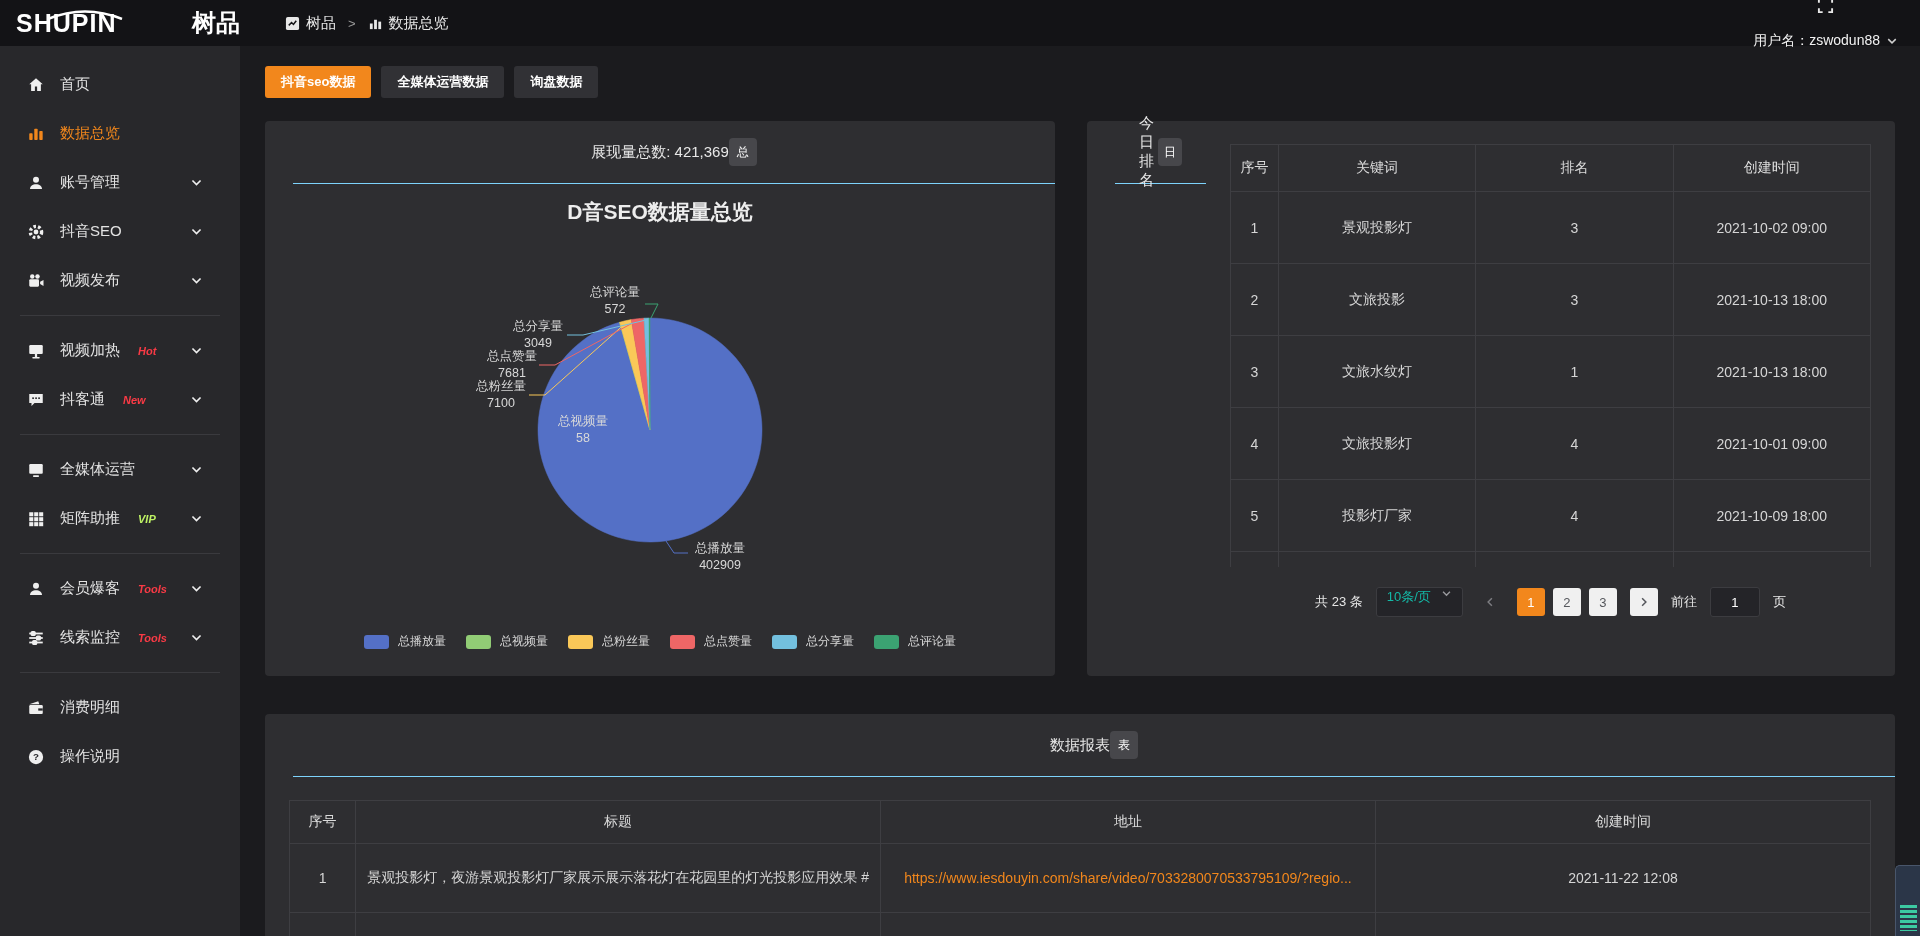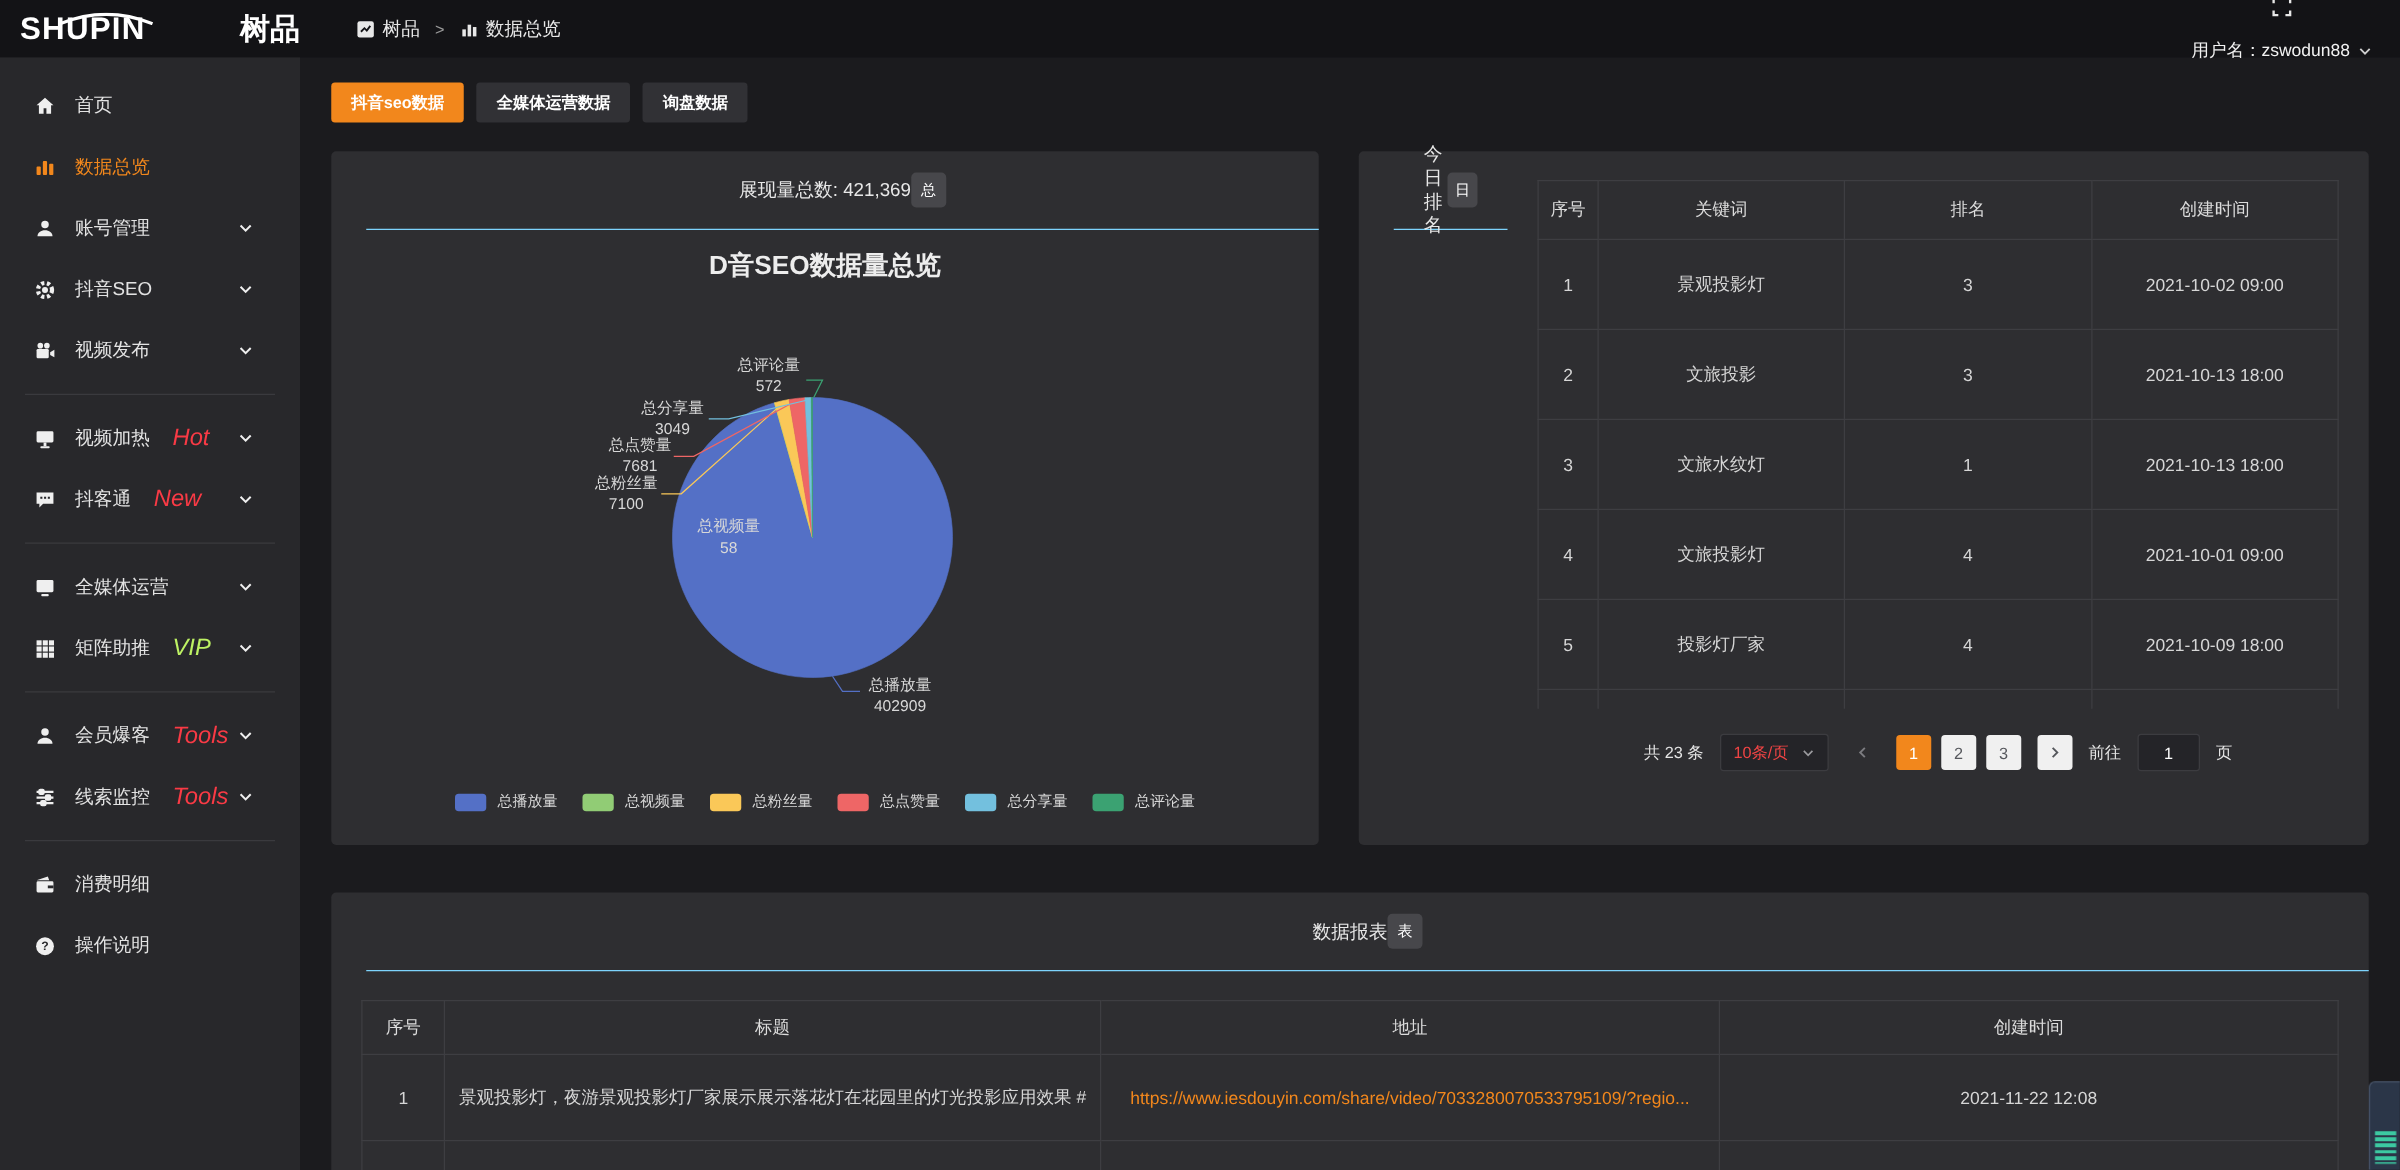--- a/index.html
+++ b/index.html
@@ -16,21 +16,21 @@
   .topbar-right{margin-left:auto;display:flex;align-items:center;gap:18px;margin-right:22px;flex-direction:column;}
   .username{display:flex;align-items:center;gap:6px;font-size:14px;color:#f2f2f2;cursor:pointer;}
   .icon{display:inline-flex;align-items:center;justify-content:center;color:#e8e8e8;}
   .app-body{display:flex;height:890px;}
   .sidebar{width:240px;flex-shrink:0;background:#28282b;box-sizing:border-box;padding-top:14px;}
   .menu-item{height:49px;display:flex;align-items:center;padding:0 20px 0 26px;cursor:pointer;font-size:15px;color:#e3e3e3;}
   .menu-item .icon{width:20px;margin-right:14px;color:#efefef;}
   .menu-item.active{color:#f2871c;}
   .menu-item.active .icon{color:#f2871c;}
   .menu-label{flex:0 0 auto;}
-  .menu-badge{font-style:italic;font-weight:400;font-size:19px;margin-left:18px;}
+  .menu-badge{font-style:italic;font-weight:700;font-size:11px;margin-left:18px;}
   .badge-red{color:#f93a45;}
   .badge-gold{color:#bef264;}
   .menu-chevron{margin-left:auto;color:#bdbdbd;}
   .menu-divider{height:1px;background:#3a3a3e;margin:10px 20px;}
   .content{flex:1;padding:0 25px;box-sizing:border-box;overflow:hidden;}
   .tabs{margin-top:20px;display:flex;gap:10px;}
   .tab-btn{height:32px;padding:0 16px;border:none;border-radius:3px;font-size:13px;font-weight:700;
            background:#313135;color:#fff;cursor:pointer;font-family:inherit;}
   .tab-btn.active{background:#f2871c;}
   .row{margin-top:23px;display:flex;gap:32px;height:555px;}
@@ -55,22 +55,22 @@
   table{width:100%;border-collapse:collapse;table-layout:fixed;}
   th,td{border:1px solid #3e3e42;text-align:center;color:#d6d6d6;font-size:14px;overflow:hidden;
         white-space:nowrap;text-overflow:ellipsis;}
   th{font-weight:400;color:#dcdcdc;}
   .rank-table th{height:44px;}
   .rank-table td{height:69px;}
   .rank-table .empty-row td{height:13px;border-bottom:none;}
   .rank-table th:nth-child(1),.rank-table td:nth-child(1){width:7%;}
   .pagination{display:flex;align-items:center;justify-content:center;gap:13px;margin-top:20px;
               font-size:13px;color:#e6e6e6;}
-  .page-select{display:flex;align-items:center;gap:10px;height:28px;padding:0 10px;background:#242428;
-               border:1px solid #3c3c40;border-radius:3px;color:#ef4444;font-size:13px;cursor:pointer;}
+  .page-select{display:flex;gap:10px;height:28px;padding:0 10px;background:#242428;
+               border:1px solid #3c3c40;border-radius:3px;color:#14b8a6;font-size:13px;cursor:pointer;}
   .pg-btn{min-width:28px;height:28px;border:none;border-radius:3px;font-size:13px;cursor:pointer;
           display:flex;align-items:center;justify-content:center;font-family:inherit;padding:0 4px;}
   .pg-light{background:#f0f0f0;color:#55575c;}
   .pg-active{background:#f2871c;color:#fff;}
   .pg-prev{background:transparent;color:#7c7c80;}
   .pg-pages{display:flex;gap:8px;}
   .goto-input{width:44px;height:26px;background:#242428;border:1px solid #3c3c40;border-radius:3px;
               color:#fff;text-align:center;font-size:13px;font-family:inherit;}
   .report-panel{margin-top:38px;height:430px;}
   .report-body{padding:23px 24px 0;}

